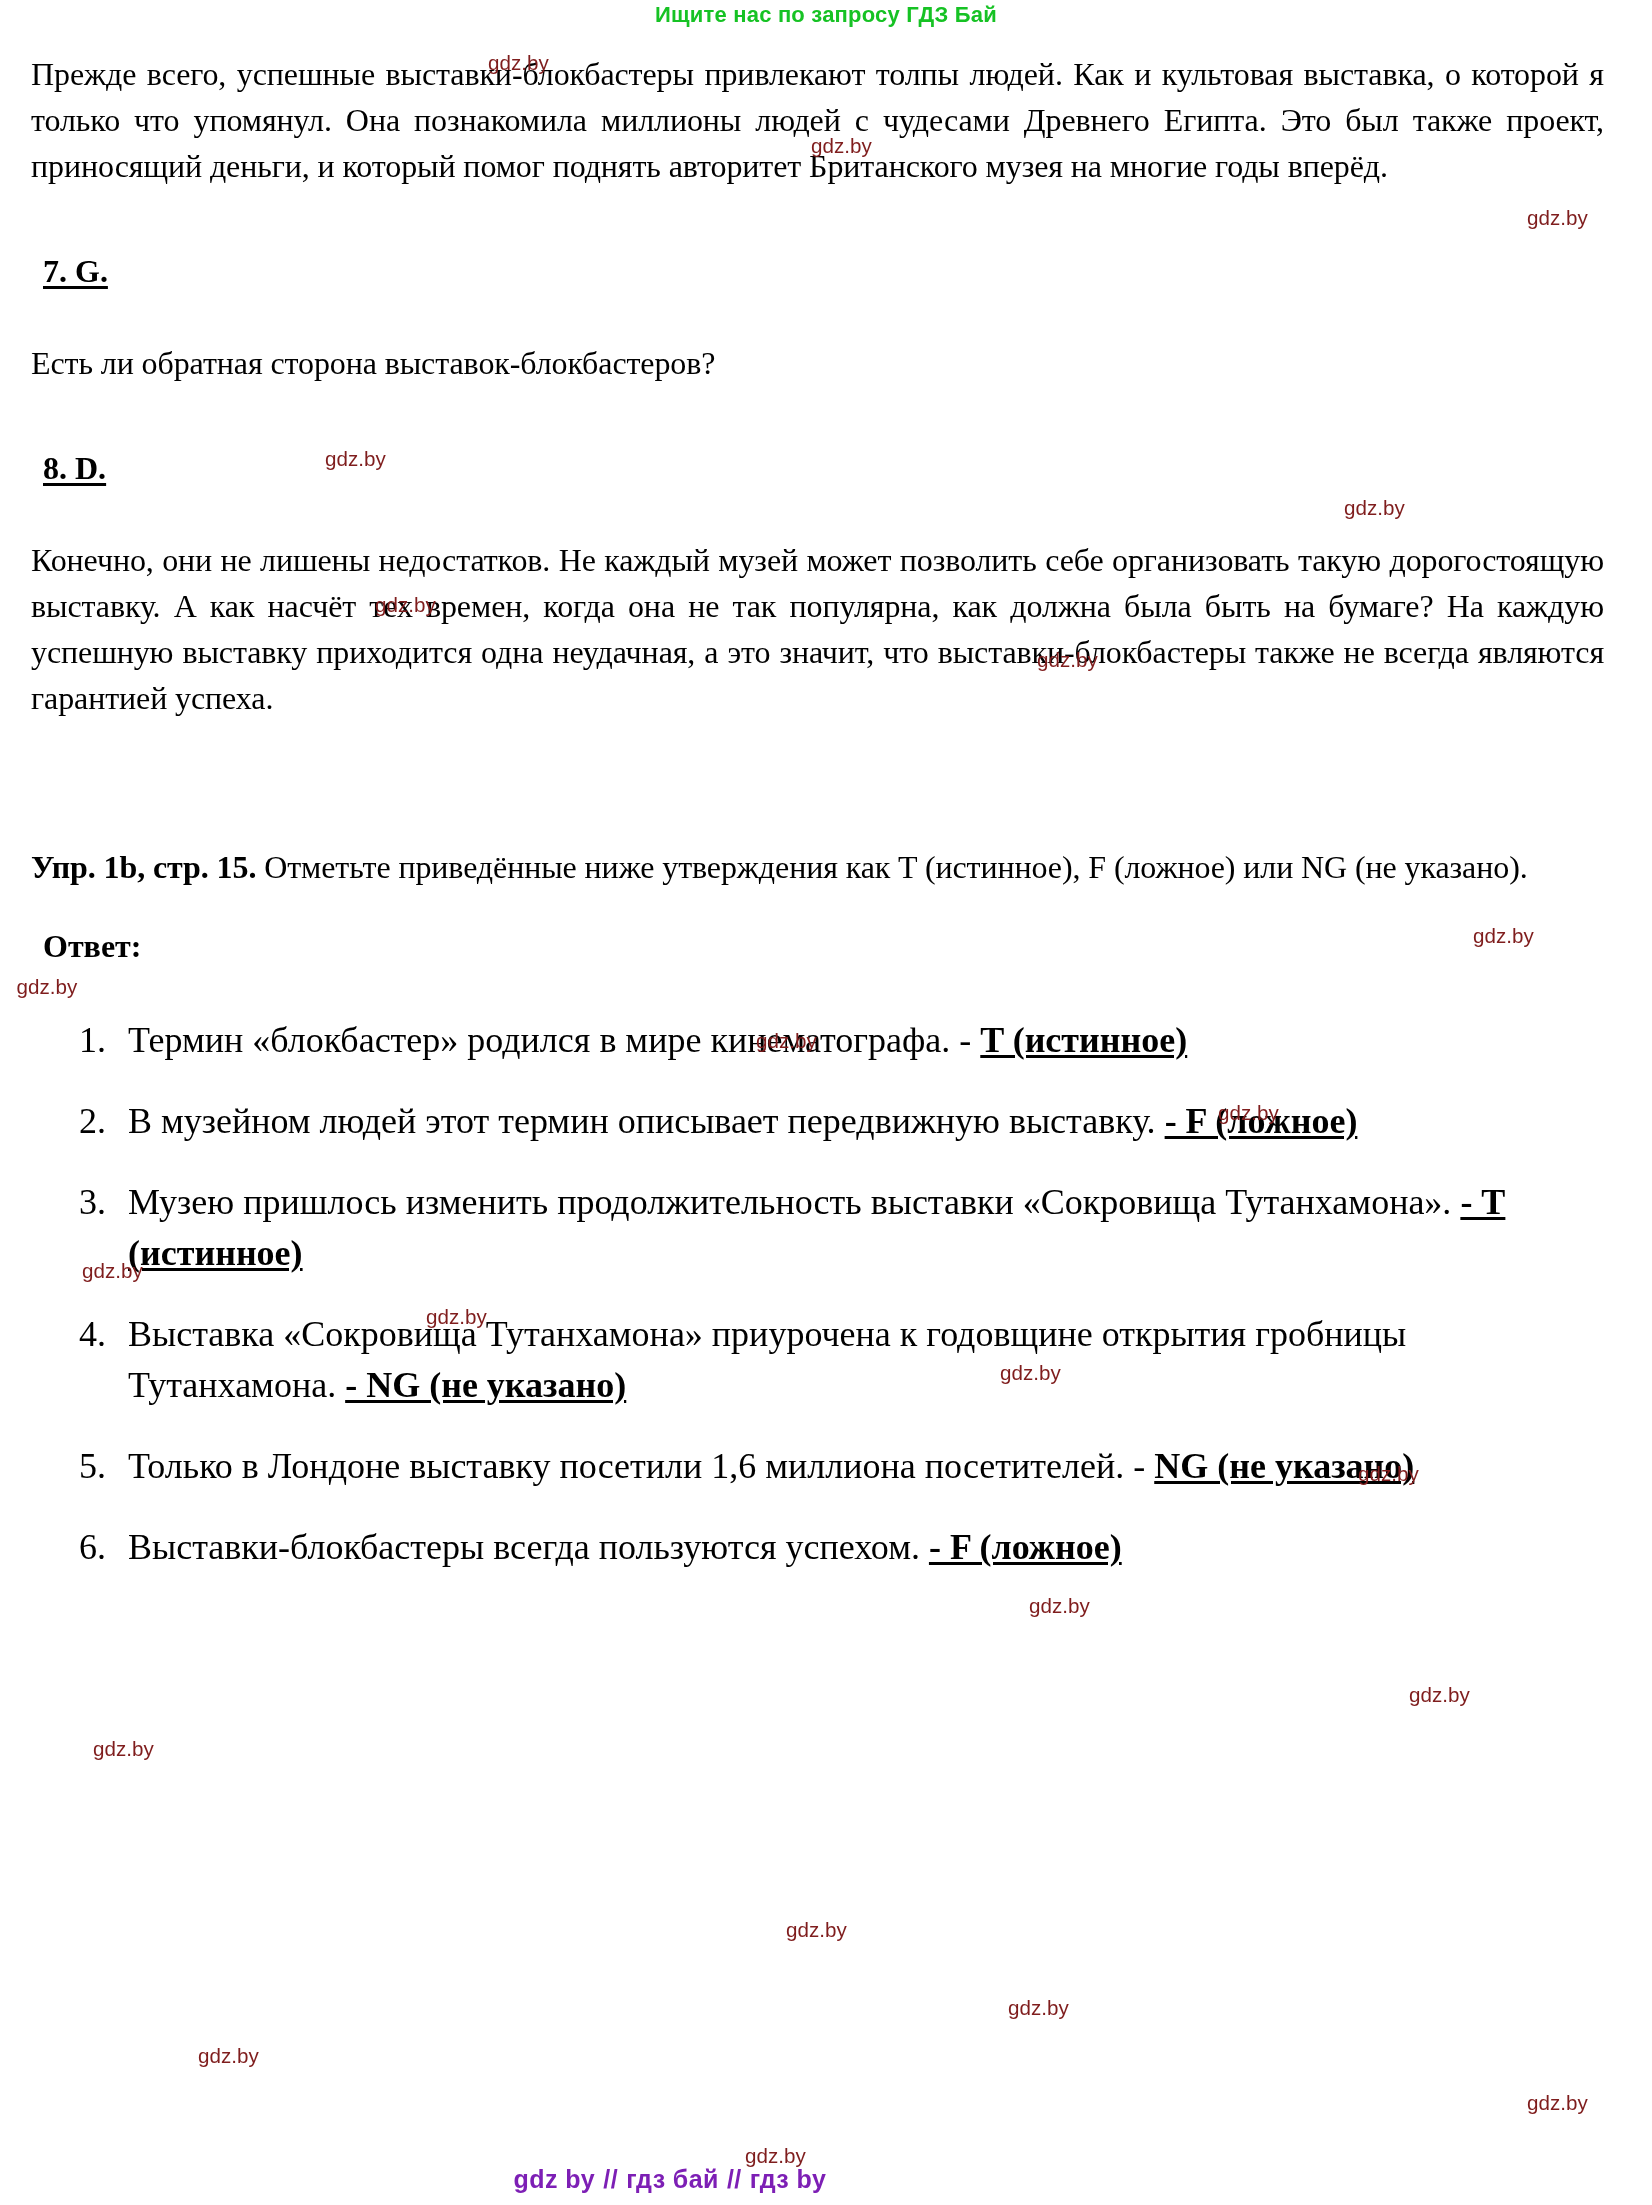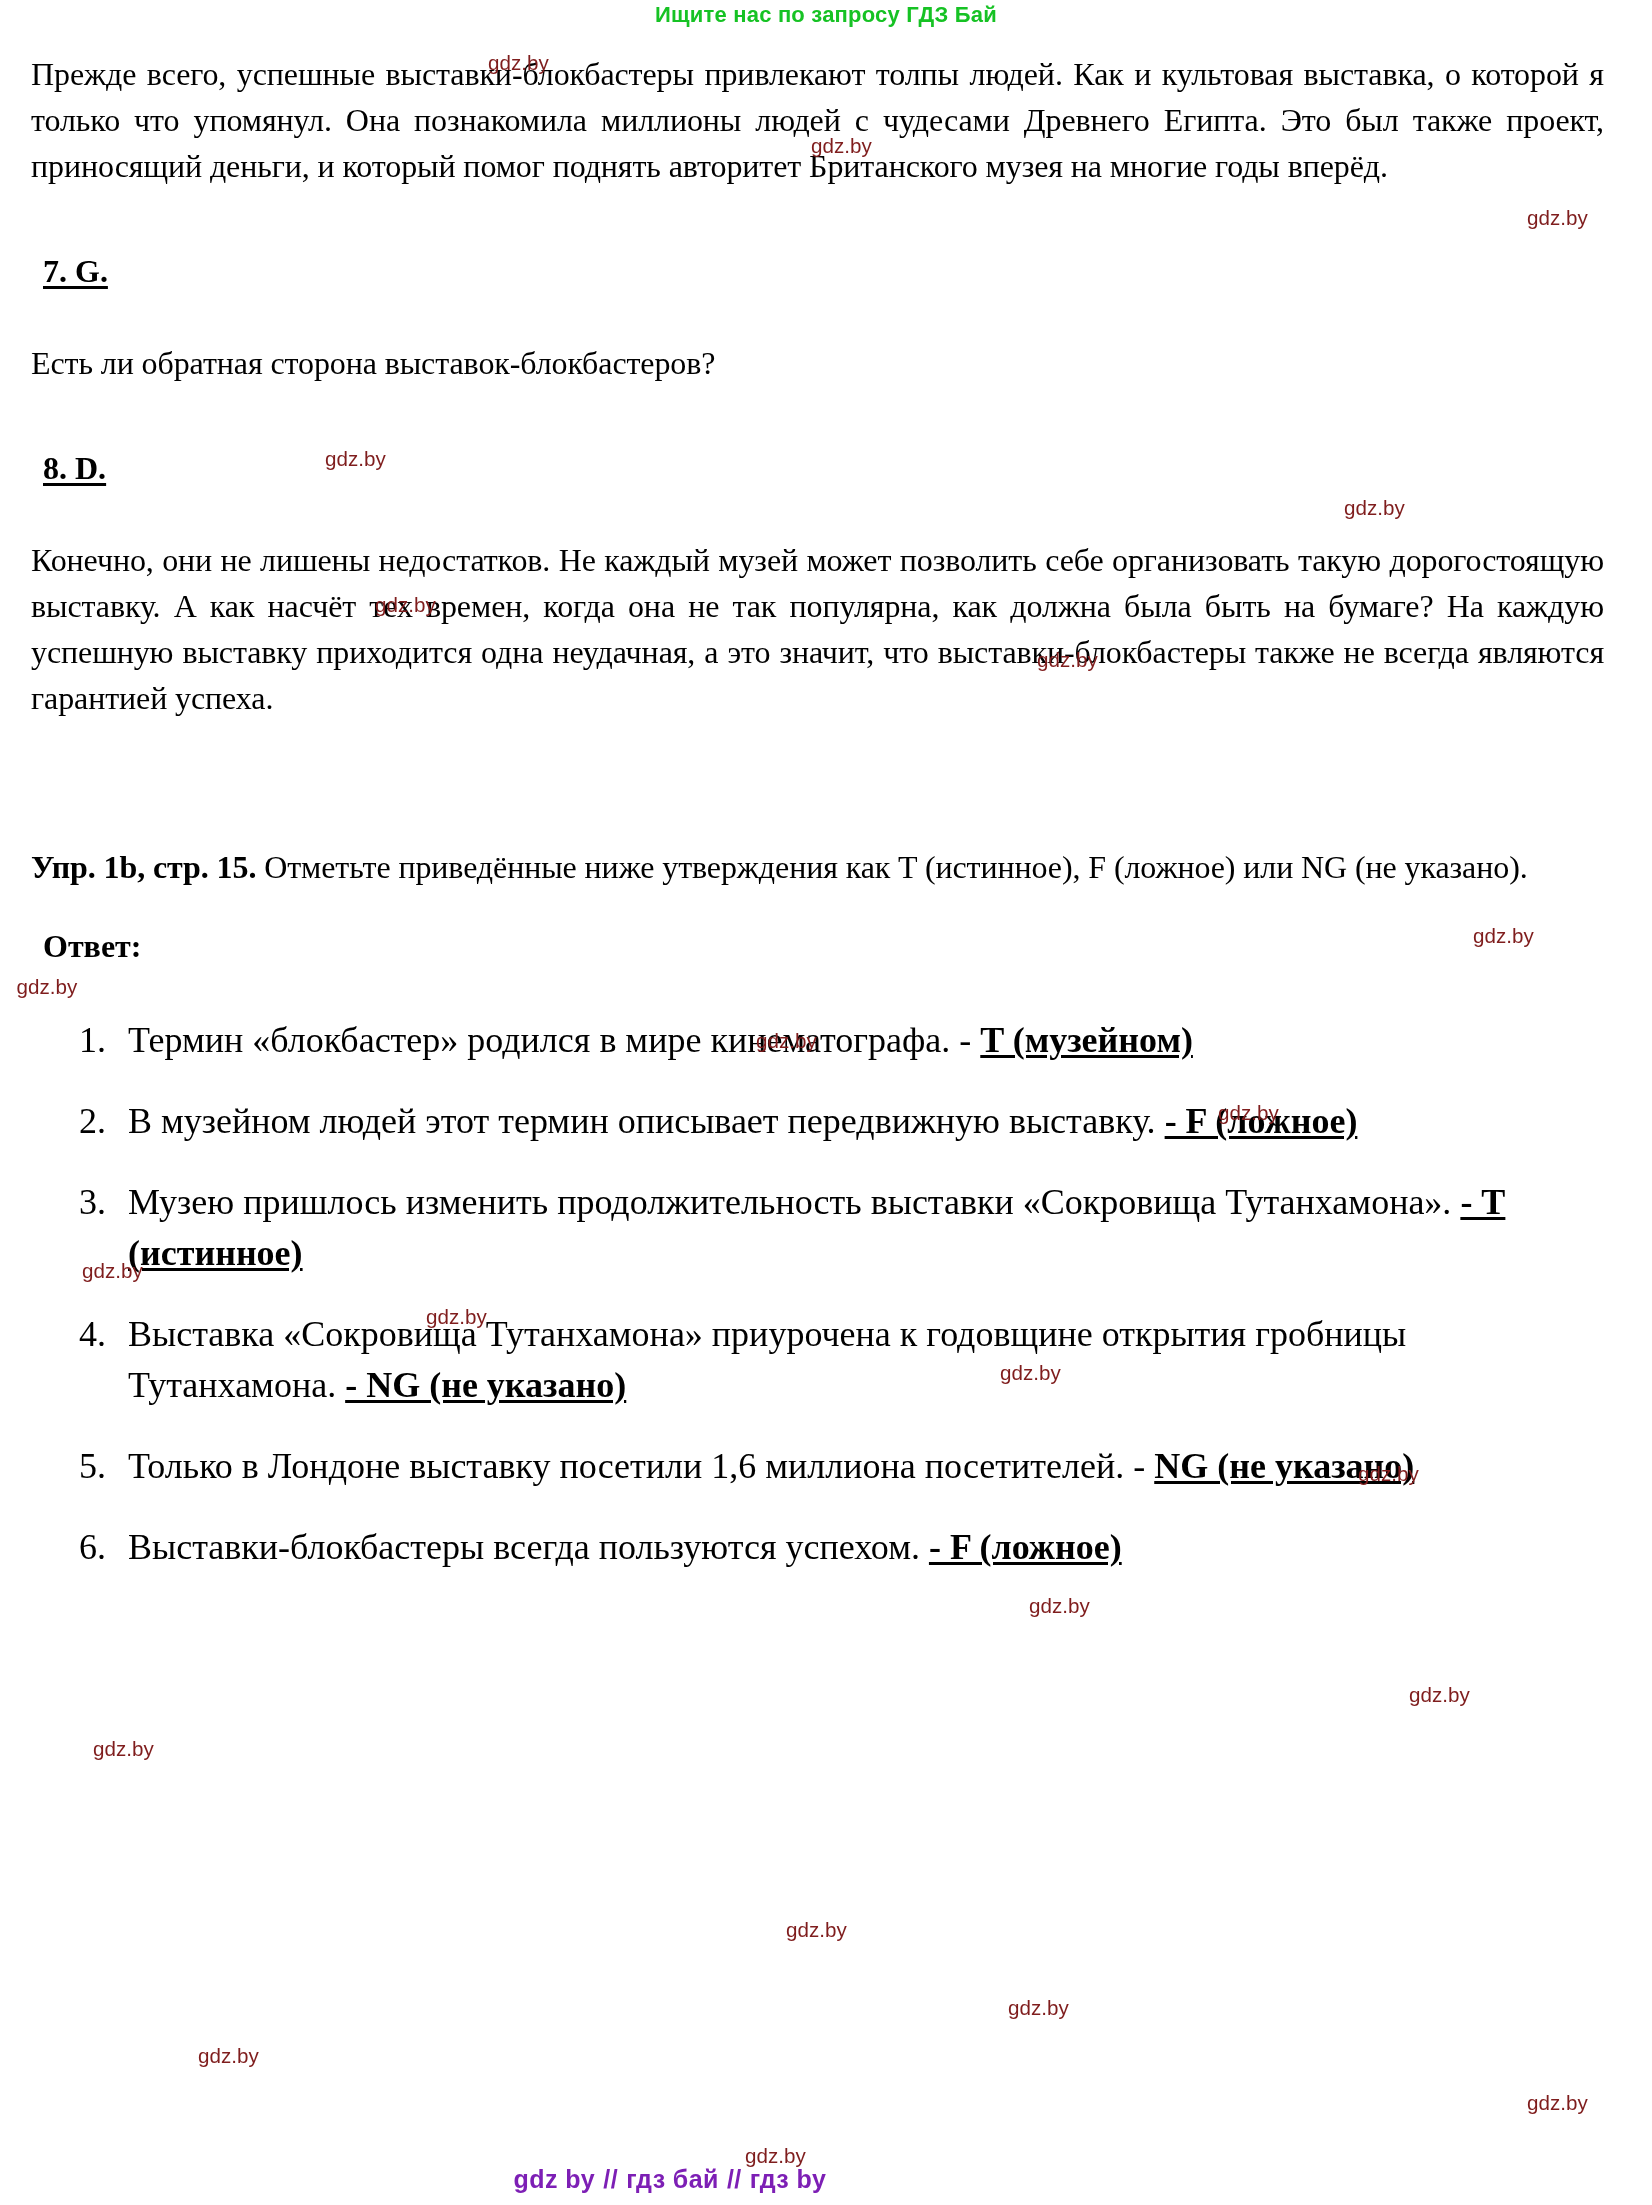--- a/index.html
+++ b/index.html
@@ -166,21 +166,21 @@
     <div class="block-gap-s"></div>
 
     <div>
       <span class="h-answer" style="text-decoration:none;">Ответ:</span>
     </div>
 
     <div class="block-gap-m"></div>
 
     <ol class="statements">
       <li>
-        <span class="num">1.</span><span>Термин «блокбастер» родился в мире кинематографа. - </span><span class="bold-underline">T (музейном)</span>
+        <span class="num">1.</span><span>Термин «блокбастер» родился в мире кинематографа. - </span><span class="bold-underline">T (истинное)</span>
       </li>
       <li>
         <span class="num">2.</span><span>В музейном людей этот термин описывает передвижную выставку. </span><span class="bold-underline">- F (ложное)</span>
       </li>
       <li>
         <span class="num">3.</span><span>Музею пришлось изменить продолжительность выставки «Сокровища Тутанхамона». </span><span class="bold-underline">- T (истинное)</span>
       </li>
       <li>
         <span class="num">4.</span><span>Выставка «Сокровища Тутанхамона» приурочена к годовщине открытия гробницы Тутанхамона. </span><span class="bold-underline">- NG (не указано)</span>
       </li>

